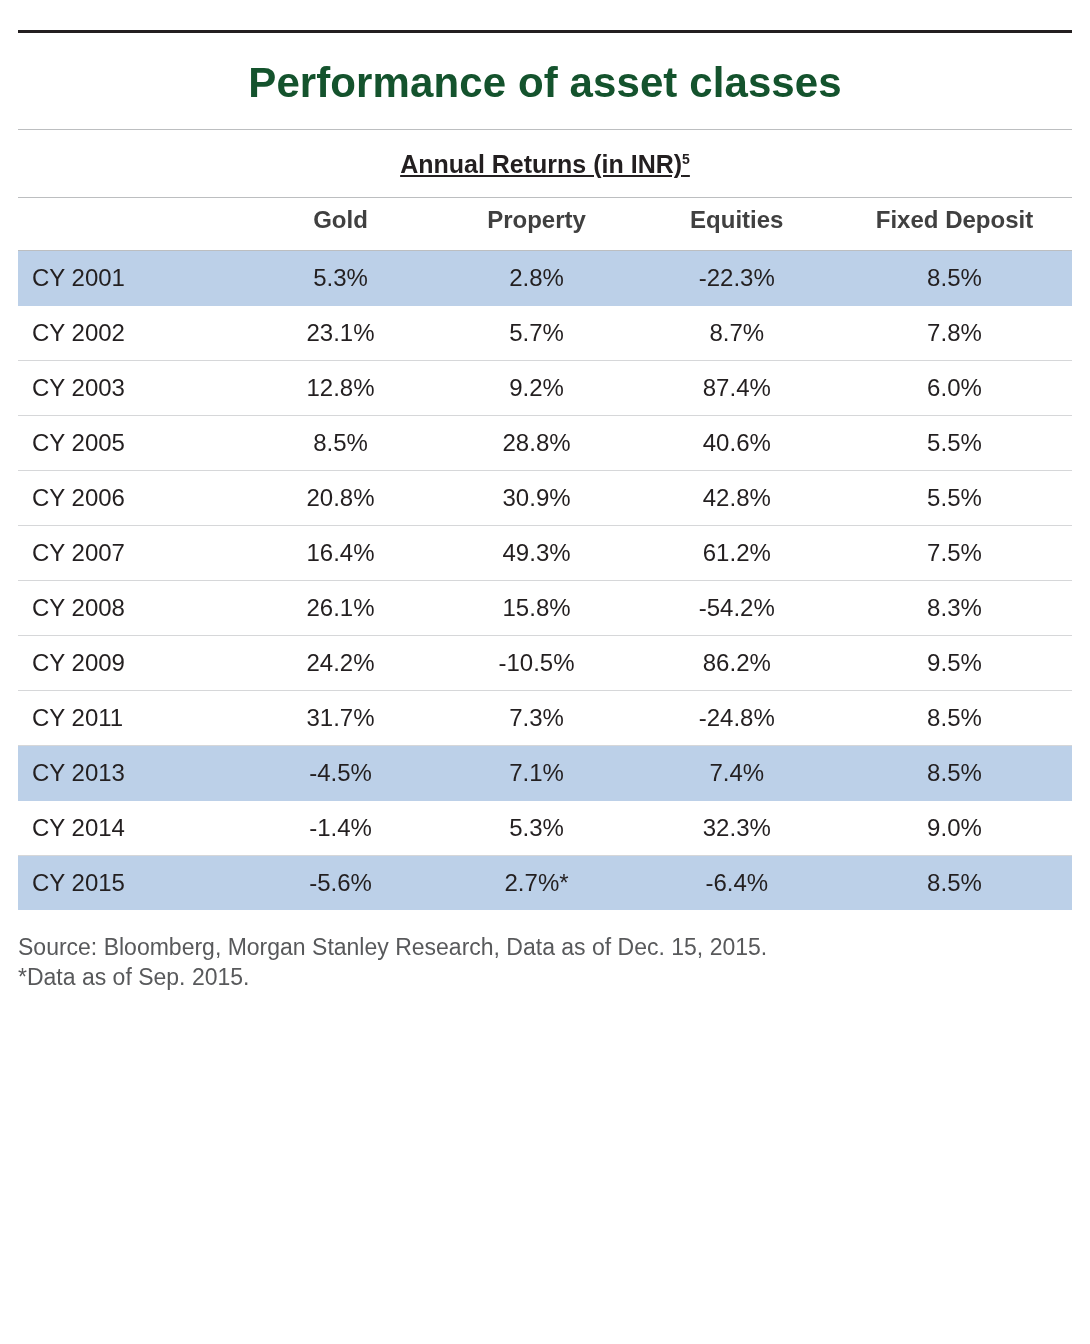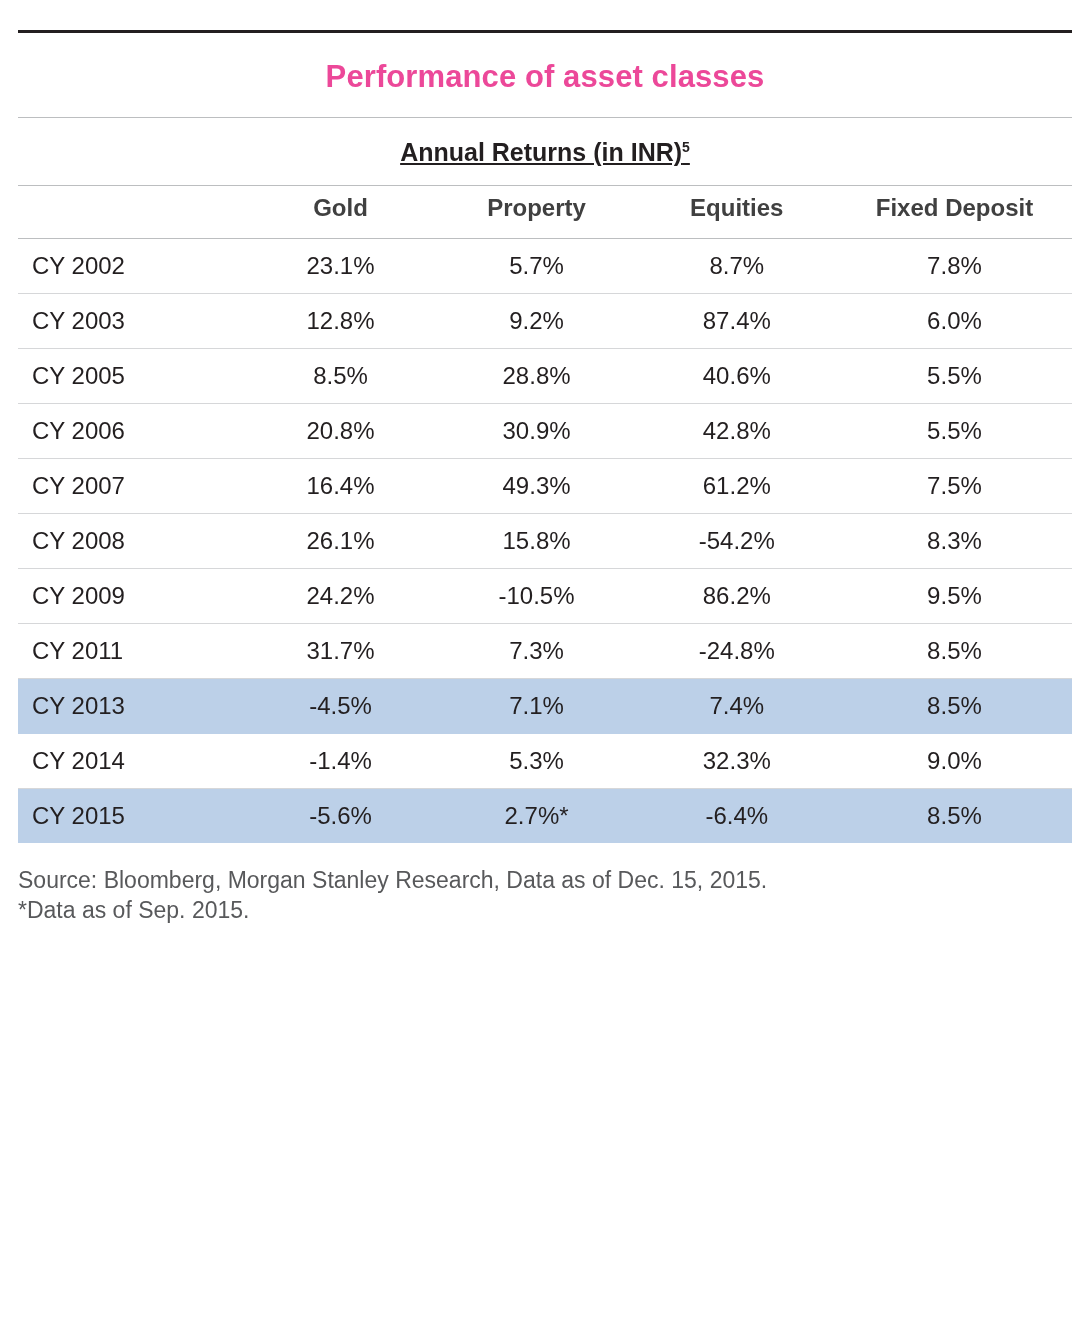--- a/index.html
+++ b/index.html
@@ -20,25 +20,25 @@
     box-sizing: border-box;
     padding: 0 18px;
     position: relative;
   }
   .top-rule {
     border-top: 3px solid #231f20;
     margin: 30px 0 0 0;
   }
   .title {
     text-align: center;
-    font-size: 31px;
+    font-size: 42px;
     font-weight: bold;
     letter-spacing: 0.1px;
     padding: 26px 0 22px 0;
-    color: #ec4899;
+    color: #14532d;
   }
   .rule {
     border-top: 1px solid #bcbec0;
   }
   .supergroup {
     text-align: center;
     font-size: 25px;
     font-weight: bold;
     padding: 20px 0 18px 0;
     color: #231f20;
@@ -129,20 +129,27 @@
     <thead>
       <tr>
         <th class="year-head"></th>
         <th>Gold</th>
         <th>Property</th>
         <th>Equities</th>
         <th>Fixed Deposit</th>
       </tr>
     </thead>
     <tbody>
+        <tr class="hl">
+          <td class="year">CY 2001</td>
+          <td>5.3%</td>
+          <td>2.8%</td>
+          <td>-22.3%</td>
+          <td>8.5%</td>
+        </tr>
         <tr>
           <td class="year">CY 2002</td>
           <td>23.1%</td>
           <td>5.7%</td>
           <td>8.7%</td>
           <td>7.8%</td>
         </tr>
         <tr>
           <td class="year">CY 2003</td>
           <td>12.8%</td>

